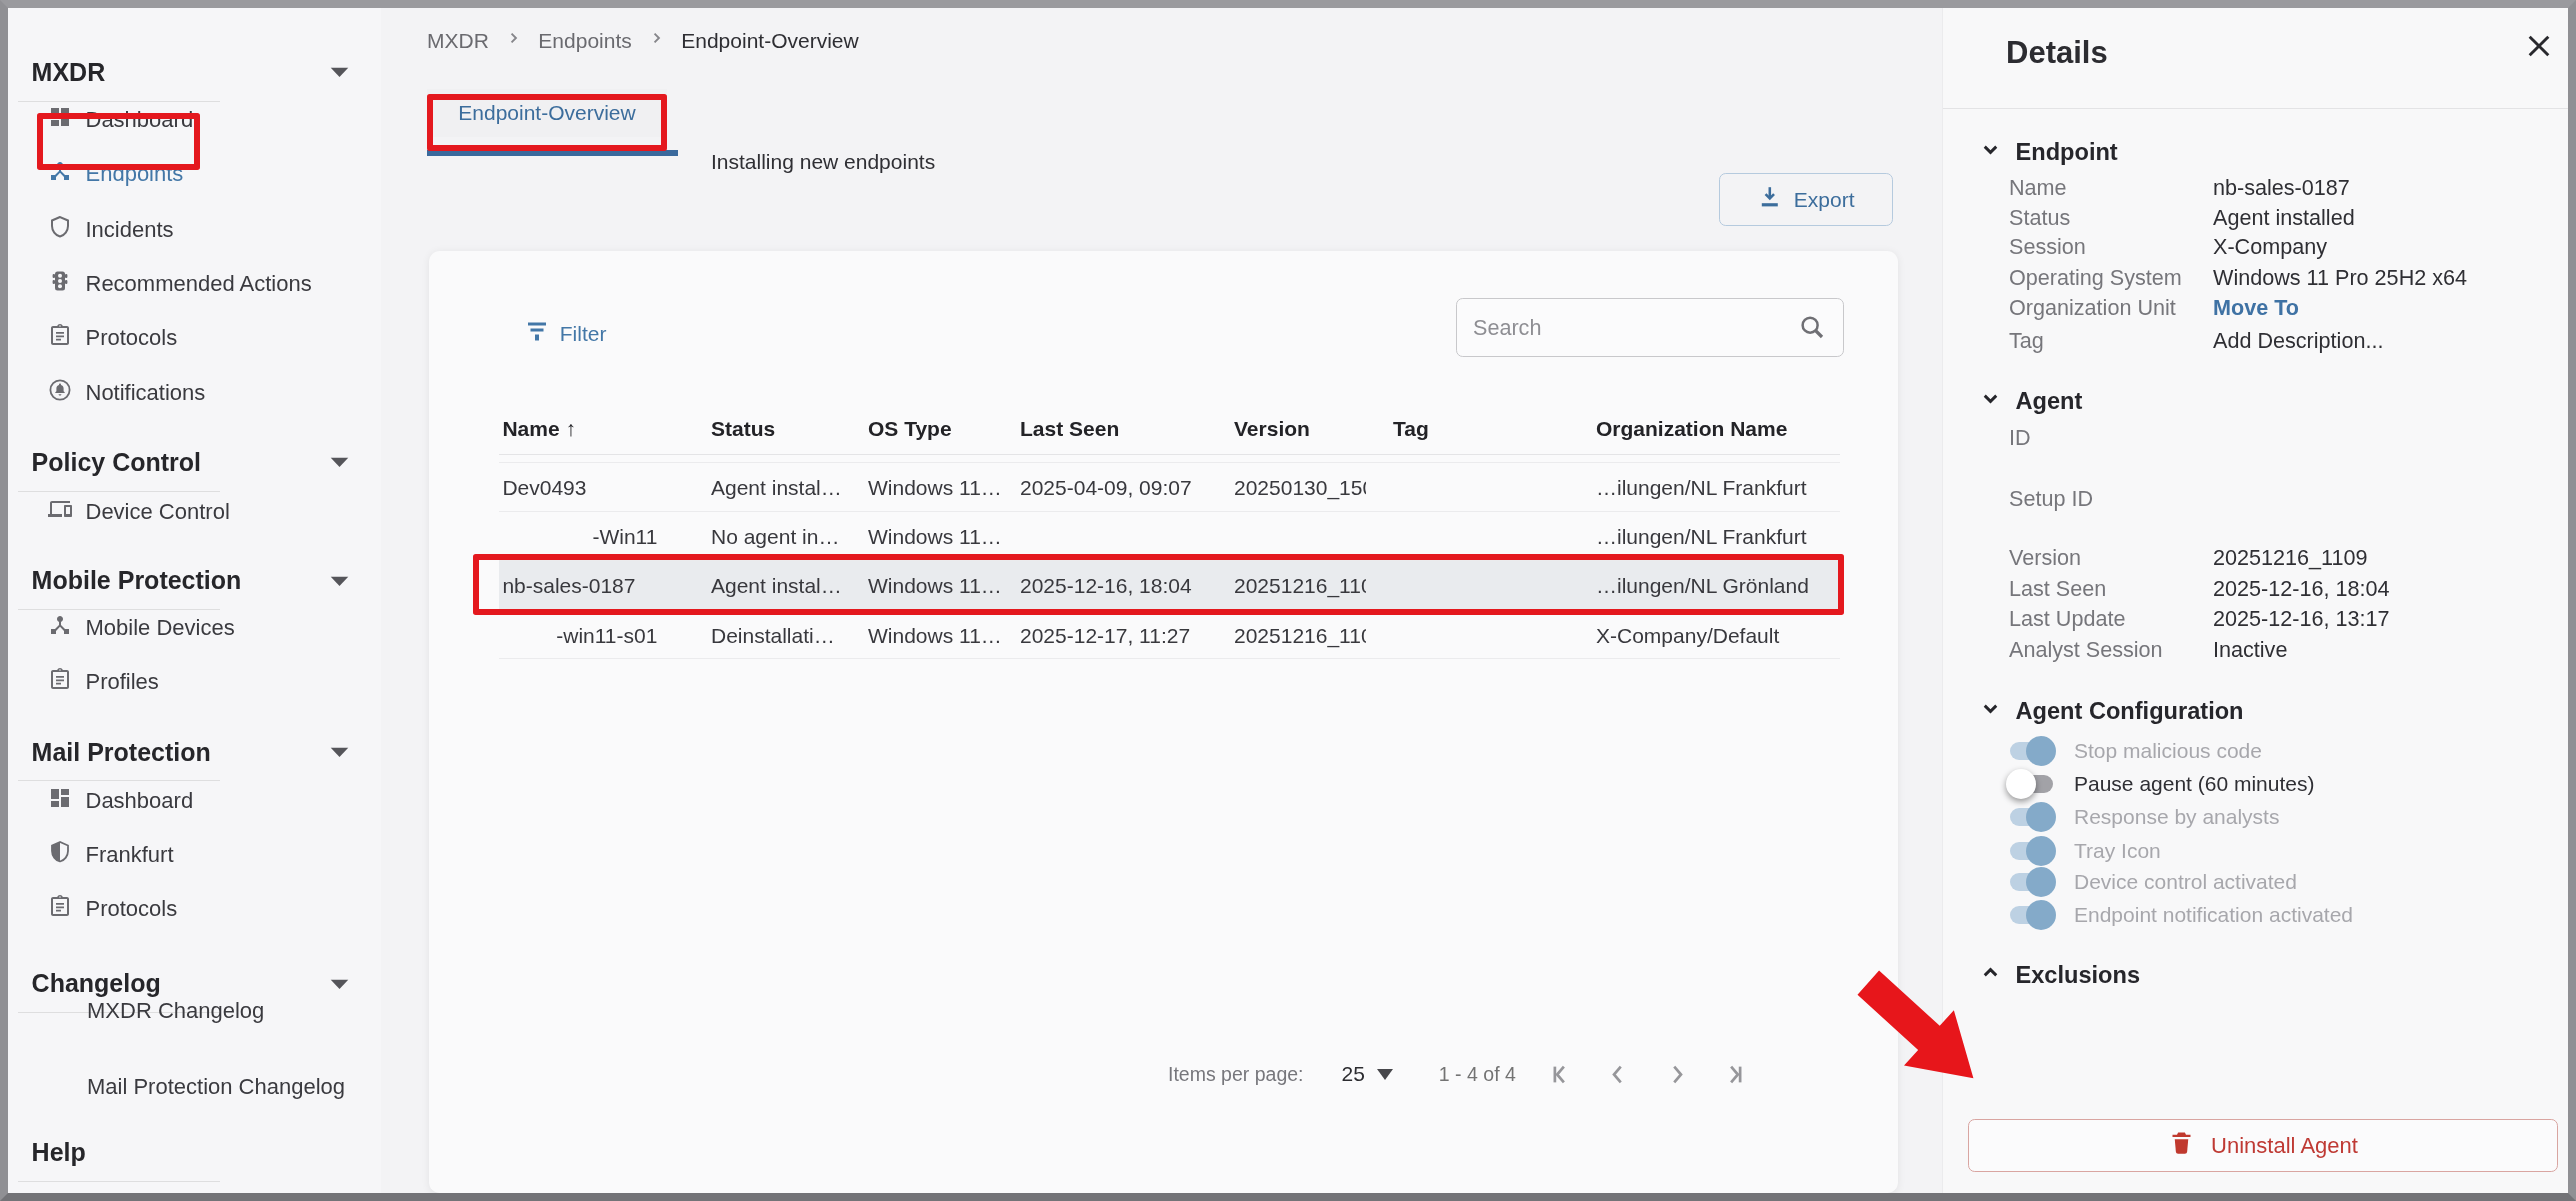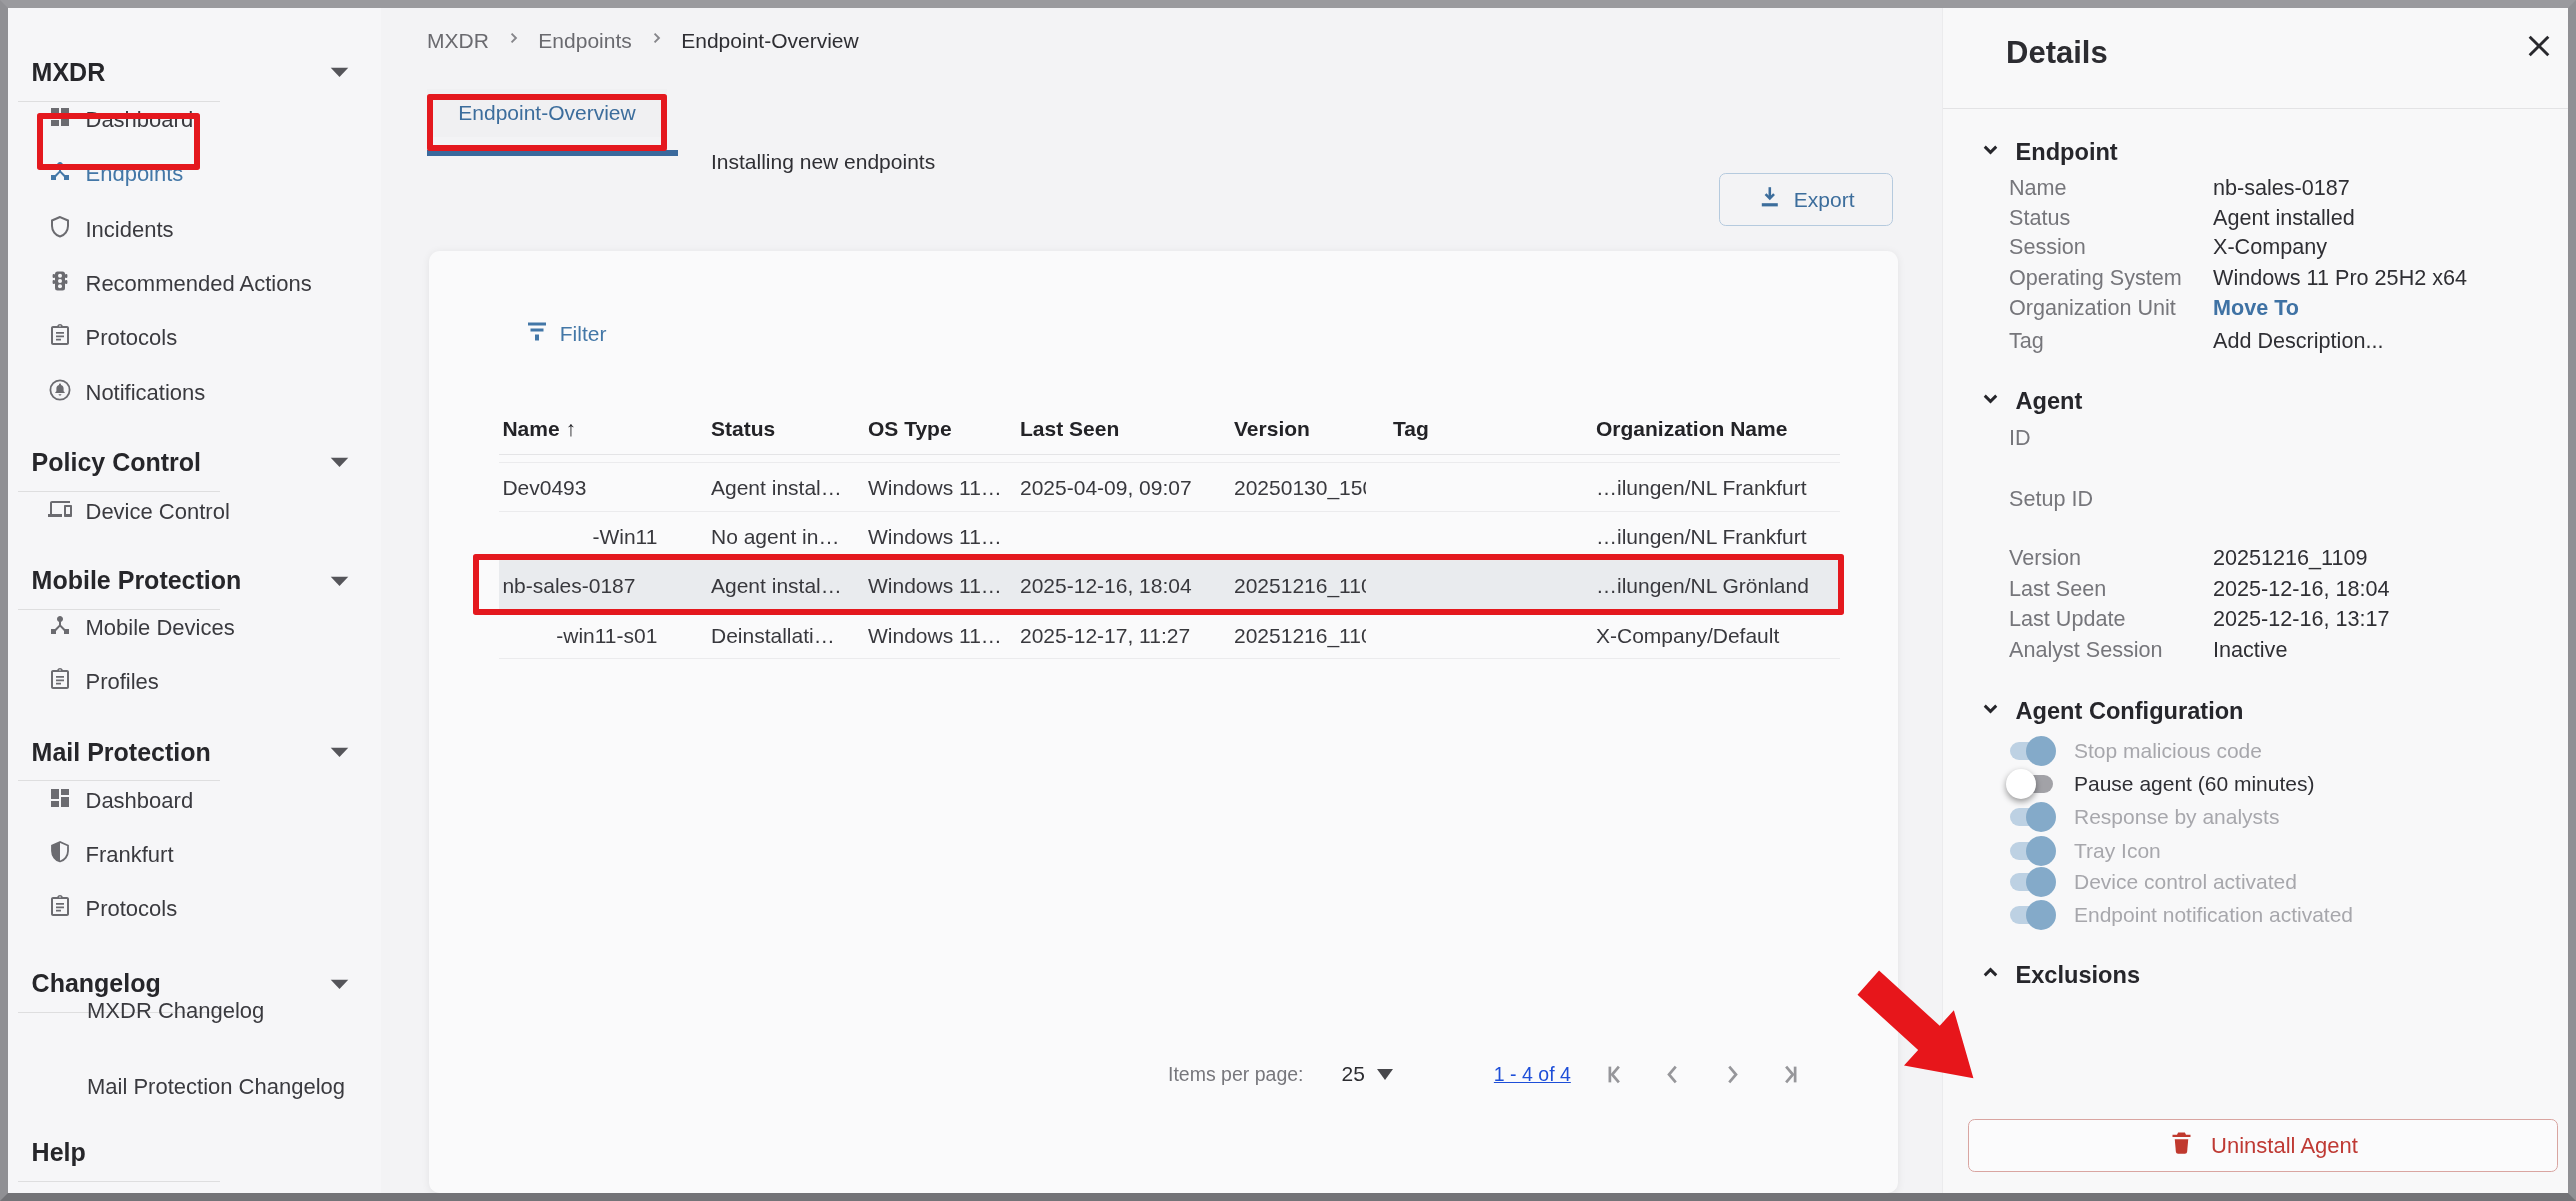--- a/index.html
+++ b/index.html
@@ -61,21 +61,21 @@
   .td.c-status { left:212px; width:145px; }
   .td.c-os   { left:369px;  width:143px; }
   .td.c-seen { left:521px;  width:202px; }
   .td.c-ver  { left:735px; width:132px; }
   .td.c-tag  { left:894px; width:168px; }
   .td.c-org  { left:1097px; width:243px; }
 
   .pagination { position:absolute; left:739px; top:803px; height:40px; display:flex; align-items:center; font-size:19.5px; color:#77777c; }
   .pg-count { color:#2c2c30; font-size:21px; margin-left:38px; }
   .pg-caret { width:0; height:0; border-left:8.8px solid transparent; border-right:8.8px solid transparent; border-top:11.5px solid #47474b; margin-left:12px; cursor:pointer; }
-  .pg-range { color:#1d4ed8; margin-left:101px;text-decoration:underline; }
+  .pg-range { color:#737373; margin-left:46px; }
   .pg-btn { margin-left:31px; cursor:pointer; display:flex; align-items:center; }
   .pg-btn:first-of-type { margin-left:88px; }
 
   
   .panel { position:absolute; left:1942px; top:8px; width:626px; height:1185px; background:#f8f8f9; border-left:1.3px solid #ebebed; z-index:5; }
   .panel-title { position:absolute; left:63px; top:27px; font-size:31px; font-weight:600; color:#2c2c31; }
   .panel-close { position:absolute; left:580px; top:21.6px; cursor:pointer; }
   .panel-div { position:absolute; left:0; top:100px; width:100%; border-top:1.3px solid #e3e3e5; }
   .psec { position:absolute; left:36px; display:flex; align-items:center; gap:13.5px; font-size:23.6px; font-weight:700; color:#26262b; cursor:pointer; }
   .pfield-label { position:absolute; left:66px; font-size:21.6px; color:#76767b; white-space:nowrap; }
@@ -272,20 +272,27 @@
 
   <div class="filter">
     <span><svg width="24" height="27" viewBox="0 0 24 26" fill="#4377a7">
           <rect x="3" y="4" width="18" height="3"></rect>
           <rect x="5.5" y="10" width="13" height="3"></rect>
           <rect x="10" y="16" width="4" height="6"></rect>
         </svg></span>
     <span>Filter</span>
   </div>
 
+  <div class="search-box">
+    <input type="text" placeholder="Search" style="">
+    <span><svg width="30" height="30" viewBox="0 0 24 24" fill="none" stroke="#6f6f74" stroke-width="2">
+          <circle cx="10.5" cy="10.5" r="6"></circle>
+          <line x1="15" y1="15" x2="20" y2="20" stroke-width="2.6"></line>
+        </svg></span>
+  </div>
 
   <div class="thead">
     <span class="th" style="left:3.4px"><span>Name</span> <span style="font-weight:600">↑</span></span>
     <span class="th" style="left:212px">Status</span>
     <span class="th" style="left:369px">OS Type</span>
     <span class="th" style="left:521px">Last Seen</span>
     <span class="th" style="left:735px">Version</span>
     <span class="th" style="left:894px">Tag</span>
     <span class="th" style="left:1097px">Organization Name</span>
   </div>

